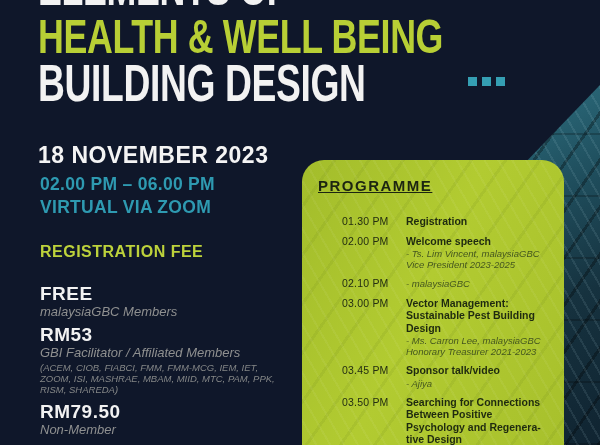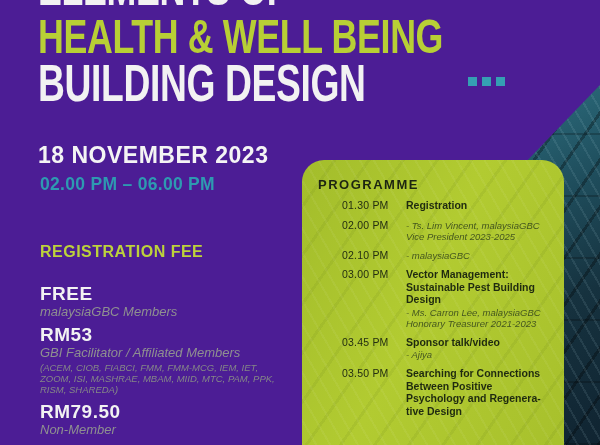--- a/index.html
+++ b/index.html
@@ -2,21 +2,21 @@
 <html><head>
 <meta charset="utf-8">
 <style>
   * { margin: 0; padding: 0; box-sizing: border-box; }
   html, body { background: #000; }
   body { font-family: "Liberation Sans", "DejaVu Sans", sans-serif; }
 
   .poster {
     position: relative;
     width: 600px; height: 445px;
-    background: #4c1d95;
+    background: #0f172a;
     overflow: hidden;
   }
 
   
   .photo {
     position: absolute;
     right: 0; top: 85px;
     width: 125px; height: 360px;
     clip-path: polygon(100% 0, 100% 100%, 0 100%, 0 36%);
     background:
@@ -84,22 +84,22 @@
     width: 262px; height: 310px;
     border-radius: 22px;
     padding: 17px 16px 0 16px;
     overflow: hidden;
     background:
       repeating-linear-gradient(60deg, rgba(255,255,255,0.05) 0 2px, transparent 2px 12px),
       repeating-linear-gradient(-55deg, rgba(90,115,20,0.10) 0 3px, transparent 3px 28px),
       linear-gradient(115deg, #a3bd2b 0%, #b2cb31 45%, #a7c02c 100%);
   }
   .card-heading {
-    font-size: 13px; font-weight: 700; color: #1c2511;
-    letter-spacing: 1.5px; margin-bottom: 7px;
+    font-size: 15px; font-weight: 700; color: #1c2511;
+    letter-spacing: 1.5px; margin-bottom: 21px; text-decoration: underline;
   }
   .prog-row { display: flex; margin-bottom: 7px; padding-left: 24px; }
   .prog-time {
     width: 52px; flex: 0 0 52px; margin-right: 12px;
     font-size: 10.5px; color: #242e12; line-height: 12.5px; letter-spacing: 0.2px;
   }
   .prog-body { flex: 1; }
   .prog-title {
     font-size: 10.5px; font-weight: 700; color: #1f2a10; line-height: 12.5px;
   }
@@ -120,20 +120,21 @@
     <div class="title-line2">HEALTH &amp; WELL BEING</div>
     <div class="title-line3">BUILDING DESIGN</div>
   </div>
 
   <div class="dots">
     <span></span><span></span><span></span>
   </div>
 
   <div class="event-date">18 NOVEMBER 2023</div>
   <div class="event-time">02.00 PM – 06.00 PM</div>
+  <div class="event-venue">VIRTUAL VIA ZOOM</div>
 
   <div class="reg">
     <div class="reg-heading">REGISTRATION FEE</div>
     <div>
         <div class="tier">
         <div class="tier-price">FREE</div>
         <div class="tier-desc">malaysiaGBC Members</div>
 
       </div>
         <div class="tier">
@@ -159,20 +160,21 @@
         <div class="prog-row">
         <div class="prog-time">01.30 PM</div>
         <div class="prog-body">
           <div class="prog-title">Registration</div>
 
         </div>
       </div>
         <div class="prog-row">
         <div class="prog-time">02.00 PM</div>
         <div class="prog-body">
+          <div class="prog-title">Welcome speech</div>
           <div class="prog-speaker">- Ts. Lim Vincent, malaysiaGBC Vice President 2023-2025</div>
         </div>
       </div>
         <div class="prog-row">
         <div class="prog-time">02.10 PM</div>
         <div class="prog-body">
           <div class="prog-speaker">- malaysiaGBC</div>
         </div>
       </div>
         <div class="prog-row">

